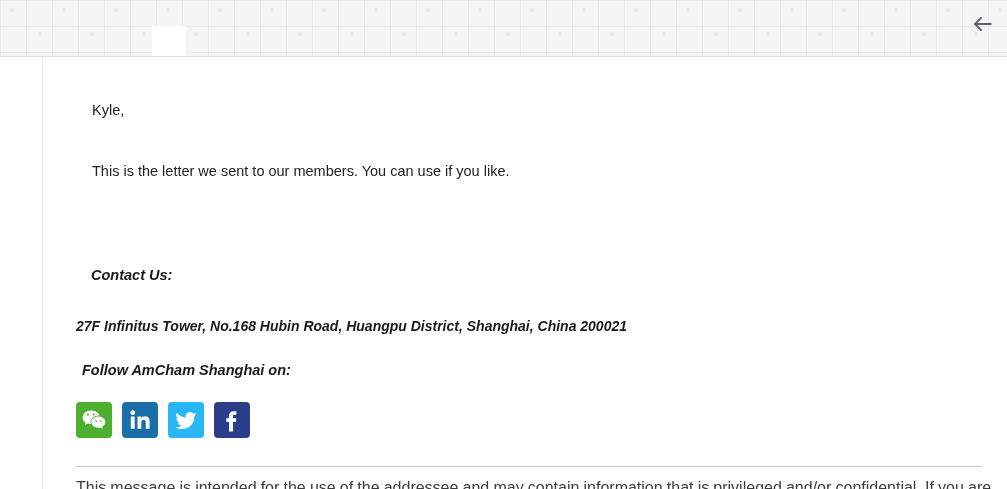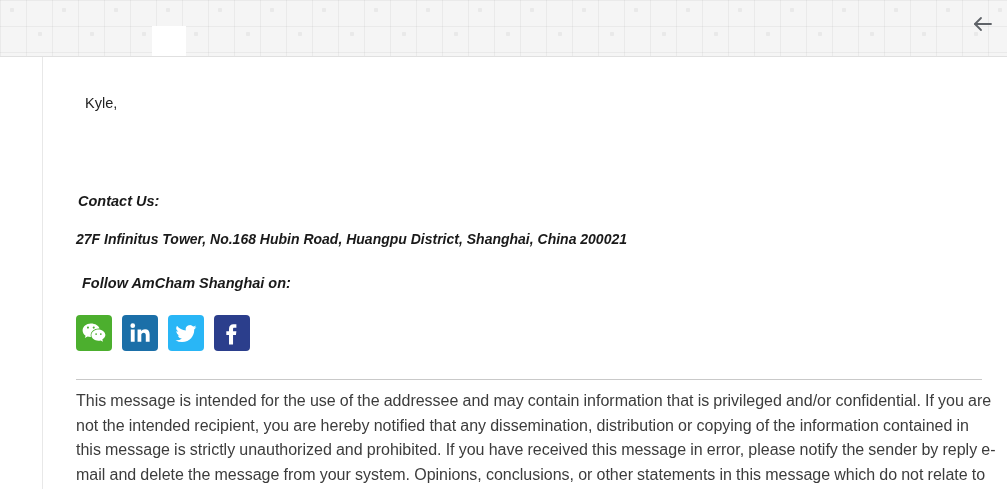--- a/index.html
+++ b/index.html
@@ -103,31 +103,31 @@
     padding: 0 28px 0 76px;
     box-sizing: border-box;
     height: 433px;
     overflow: hidden;
     background: #ffffff;
   }
   .para {
     font-size: 14.5px;
     color: #222222;
     line-height: 1.35;
-    margin: 9px;
+    margin: 16px;
   }
   .p-greeting { padding-top: 28px; }
   .p-intro { padding-top: 25px; }
 
   .contact-head {
     font-size: 14.5px;
     font-weight: bold;
     font-style: italic;
     color: #1a1a1a;
-    margin: 2px;
+    margin: 15px;
     padding-top: 70px;
   }
   .contact-addr {
     font-size: 14px;
     font-weight: bold;
     font-style: italic;
     color: #1a1a1a;
     margin: 0;
     padding-top: 18px;
     line-height: 1.45;
@@ -343,20 +343,21 @@
     </button>
 
     <div class="tb-right-pad"></div>
   </div>
 </div>
 
 <div class="mail-body">
   <div class="gutter-line"></div>
 
   <p class="para p-greeting">Kyle,</p>
+  <p class="para p-intro">This is the letter we sent to our members. You can use if you like.</p>
 
   <p class="contact-head">Contact Us:</p>
 
   <div class="contact-addr">
     <div>27F Infinitus Tower, No.168 Hubin Road, Huangpu District, Shanghai, China 200021</div>
   </div>
 
   <p class="follow-head">Follow AmCham Shanghai on:</p>
 
   <div class="social-row">

